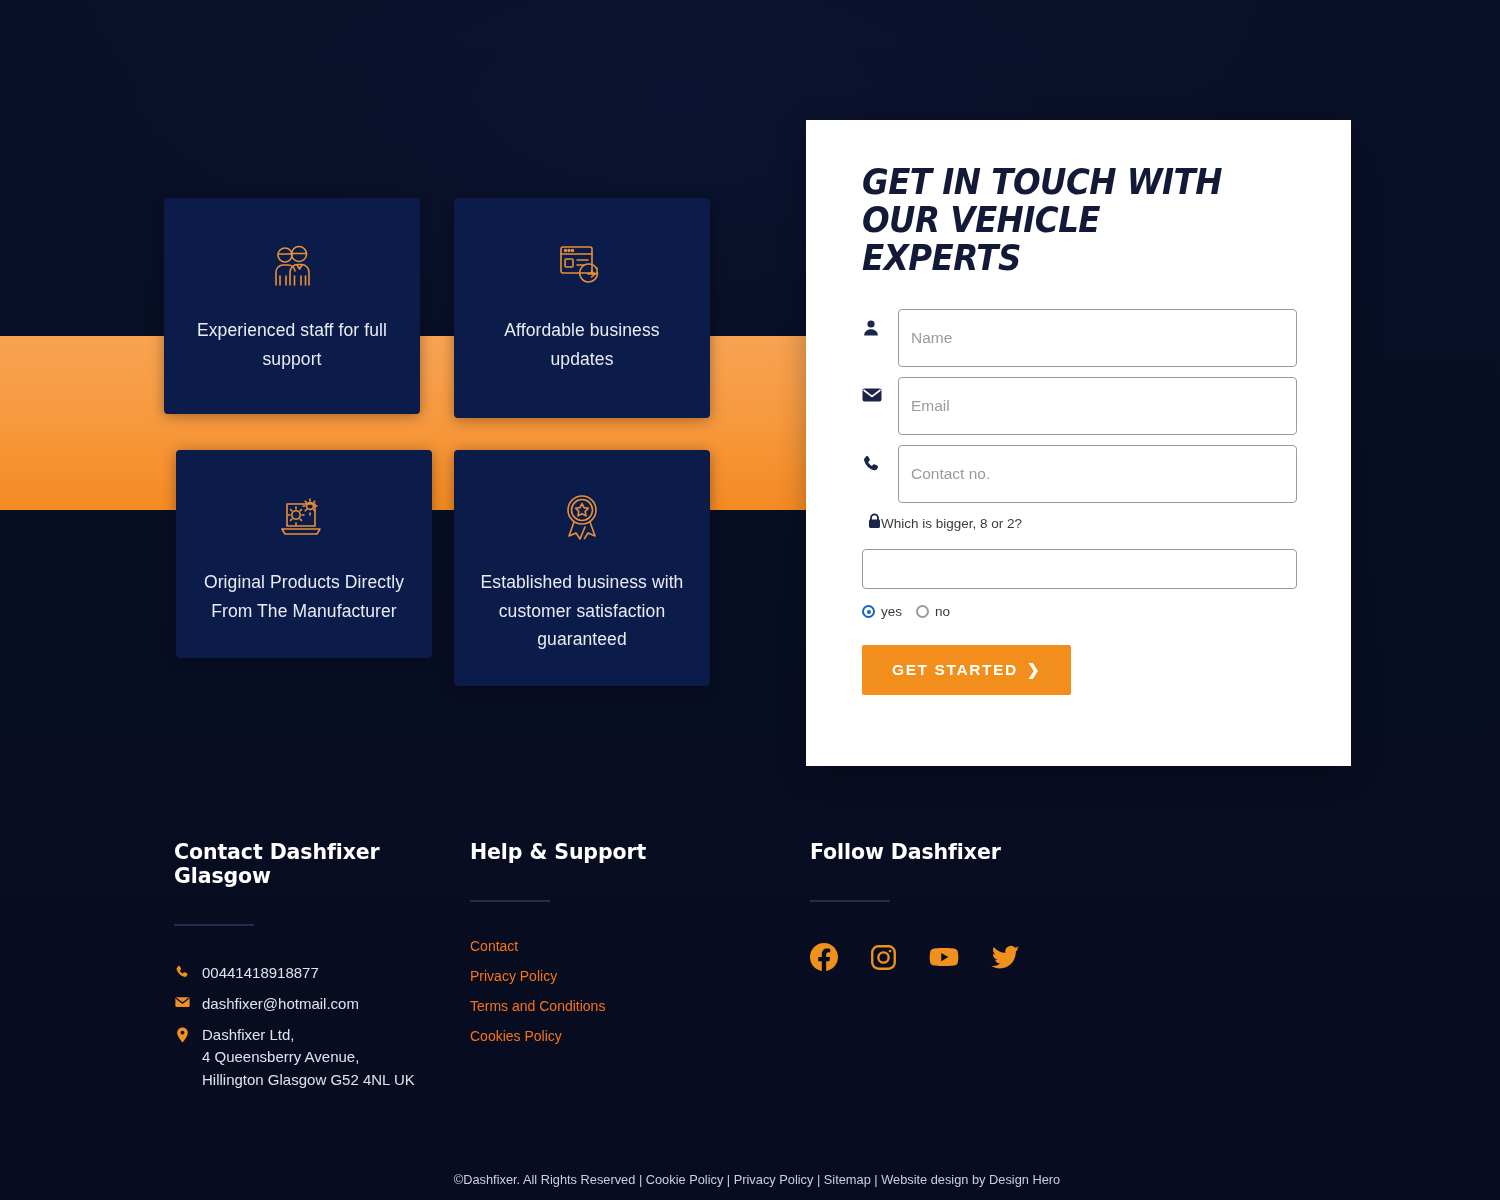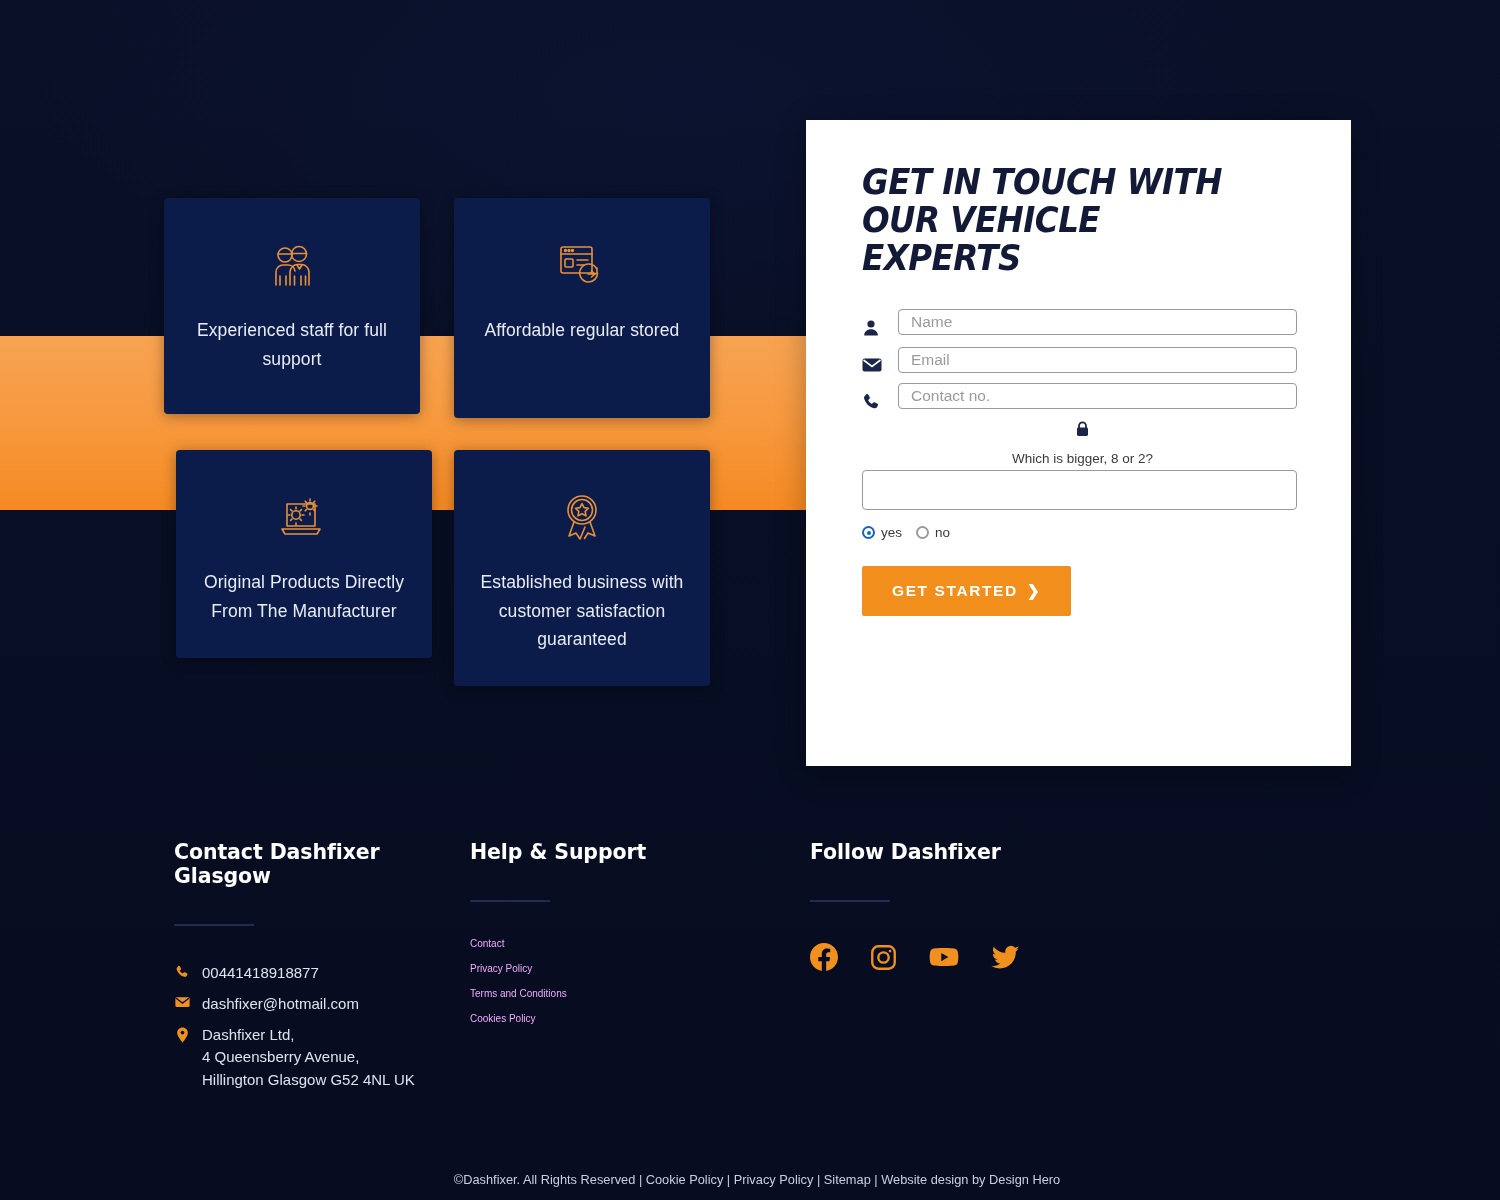--- a/index.html
+++ b/index.html
@@ -110,21 +110,21 @@
     display: flex;
     align-items: center;
     justify-content: flex-start;
     padding-top: 10px;
     color: #1b2549;
   }
   .field-icon.icon-top { padding-top: 12px; }
 
   .field-input {
     flex: 1 1 auto;
-    height: 26px;
+    height: 58px;
     border: 1px solid #9a9a9a;
     border-radius: 4px;
     background: #fff;
     font-family: "Liberation Sans", sans-serif;
     font-size: 15.5px;
     color: #333;
     padding: 0 12px;
     outline: none;
   }
   .field-input::placeholder { color: #9b9b9b; }
@@ -142,24 +142,22 @@
     outline: none;
     resize: vertical;
   }
   .field-textarea::placeholder { color: #9b9b9b; }
 
   
   .captcha-wrap { margin-top: 8px; }
   .captcha-label-row {
     display: flex;
     align-items: center;
-    gap: 10px;
     margin-left: 6px;
-    margin-bottom: 4px;
-    flex-direction: column;
+    margin-bottom: 16px;
   }
   .captcha-label {
     font-size: 13.5px;
     color: #3a3a3a;
     font-family: "Liberation Sans", sans-serif;
   }
   .captcha-input-row { display: flex; }
   .captcha-input {
     flex: 1 1 auto;
     margin-left: 0;
@@ -270,22 +268,22 @@
   }
   .contact-text {
     color: #dfe3ee;
     font-size: 15px;
     line-height: 1.52;
   }
 
   .link-list { margin-top: 36px; }
   .footer-link {
     display: block;
-    color: #f0abfc;
-    font-size: 10px;
+    color: #f97316;
+    font-size: 14px;
     text-decoration: none;
     margin-bottom: 14px;
   }
 
   .social-row {
     margin-top: 40px;
     display: flex;
     gap: 32px;
     align-items: center;
   }
@@ -334,21 +332,21 @@
         <circle cx="9.5" cy="7.5" r="0.9" fill="#e89038"></circle>
         <circle cx="13" cy="7.5" r="0.9" fill="#e89038"></circle>
         <circle cx="16.5" cy="7.5" r="0.9" fill="#e89038"></circle>
         <rect x="9" y="16" width="8" height="8" rx="1"></rect>
         <path d="M21 17 h11 M21 22 h7"></path>
         <path d="M40.5 25.5 a9 9 0 1 0 -8 13.5 a9 9 0 0 0 9-9"></path>
         <path d="M32 31 h7 M35.5 28 l3.5 3 l-3.5 3"></path>
         <path d="M41 25 v5.5 h-5.5"></path>
       </svg>
     </div>
-    <div class="card-text">Affordable regular stored</div>
+    <div class="card-text">Affordable business updates</div>
   </div>
 
   <div class="card card-3">
     <div class="card-icon">
       <svg width="54" height="44" viewBox="0 0 54 44" fill="none" stroke="#e89038" stroke-width="1.6" stroke-linecap="round" stroke-linejoin="round">
         <path d="M10 8 h28 v22 h-28 z"></path>
         <path d="M5 33 h38 l-3 5 h-32 z"></path>
         <circle cx="19" cy="19" r="4.2"></circle>
         <path d="M19 13 v-2 M19 27 v2 M13 19 h-2 M25 19 h2 M15 15 l-1.4-1.4 M23 23 l1.4 1.4 M23 15 l1.4-1.4 M15 23 l-1.4 1.4"></path>
         <circle cx="33" cy="10" r="3.4"></circle>

